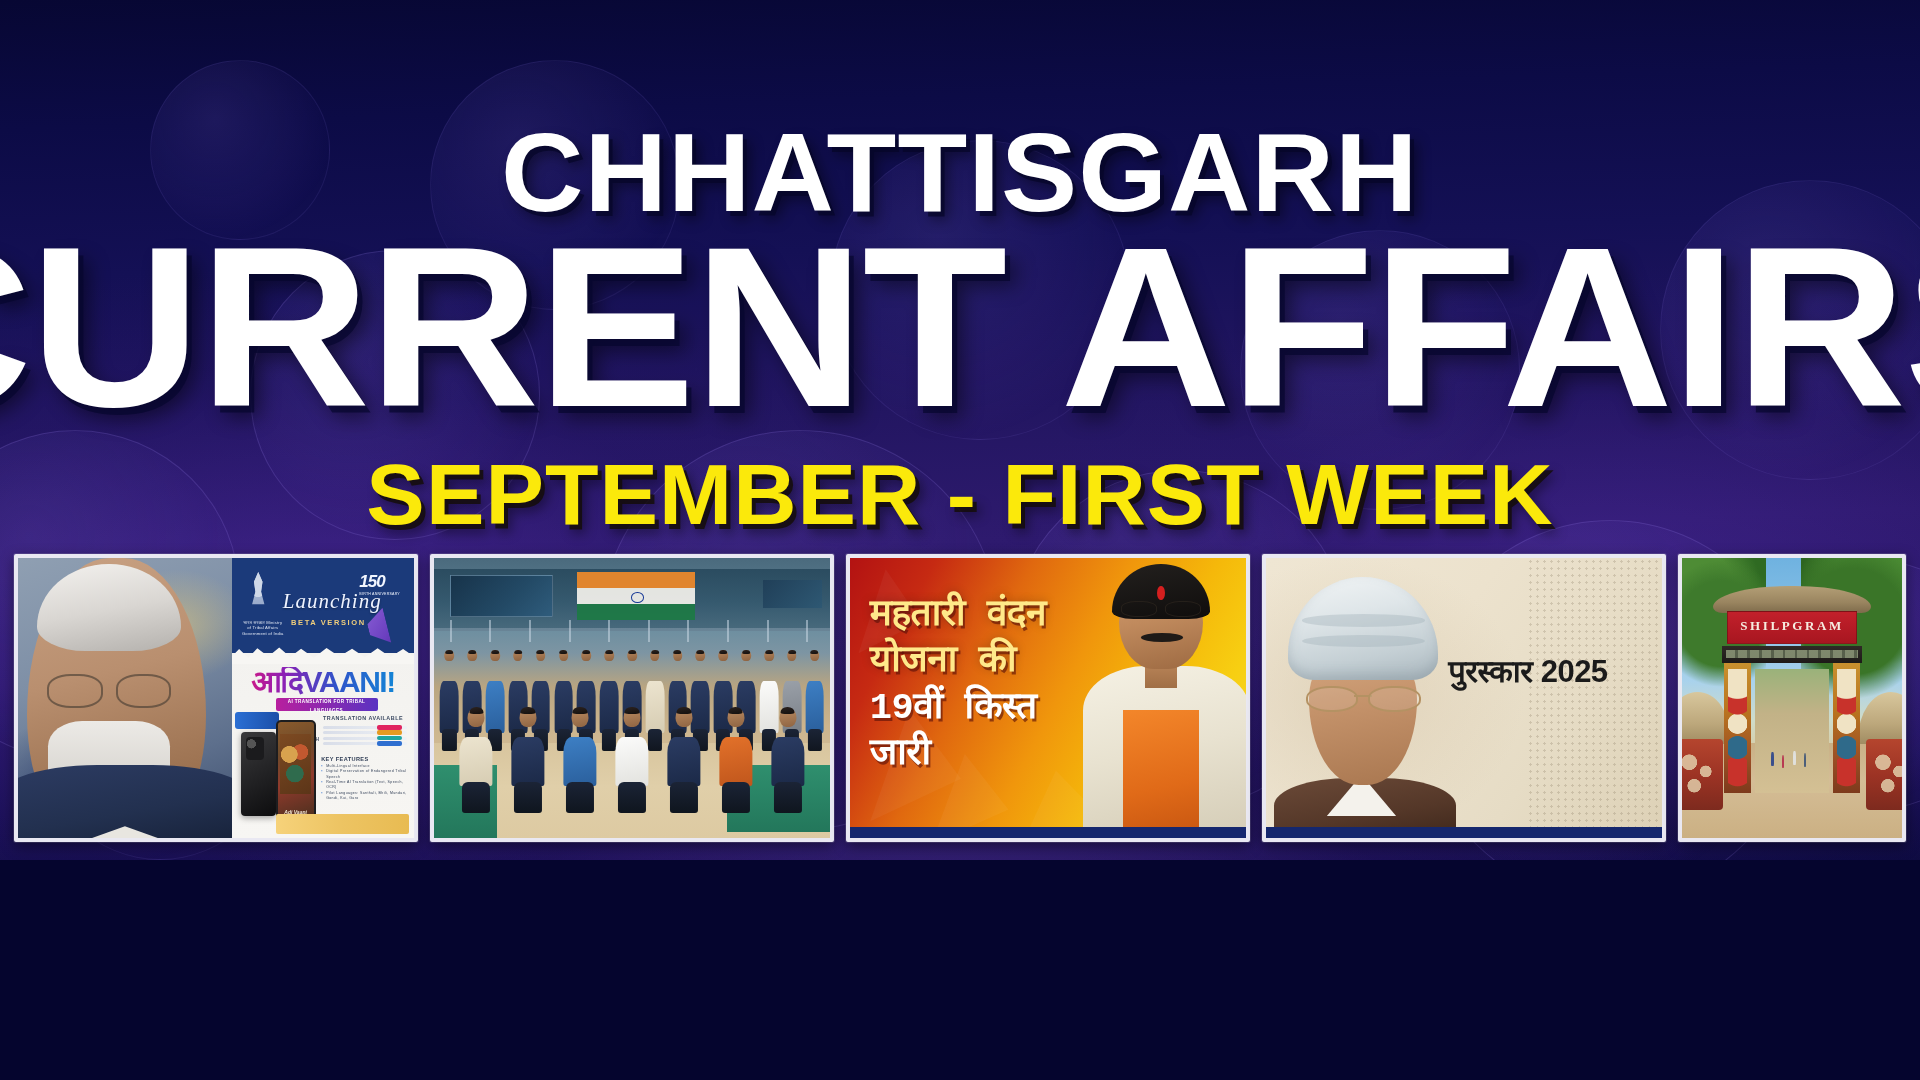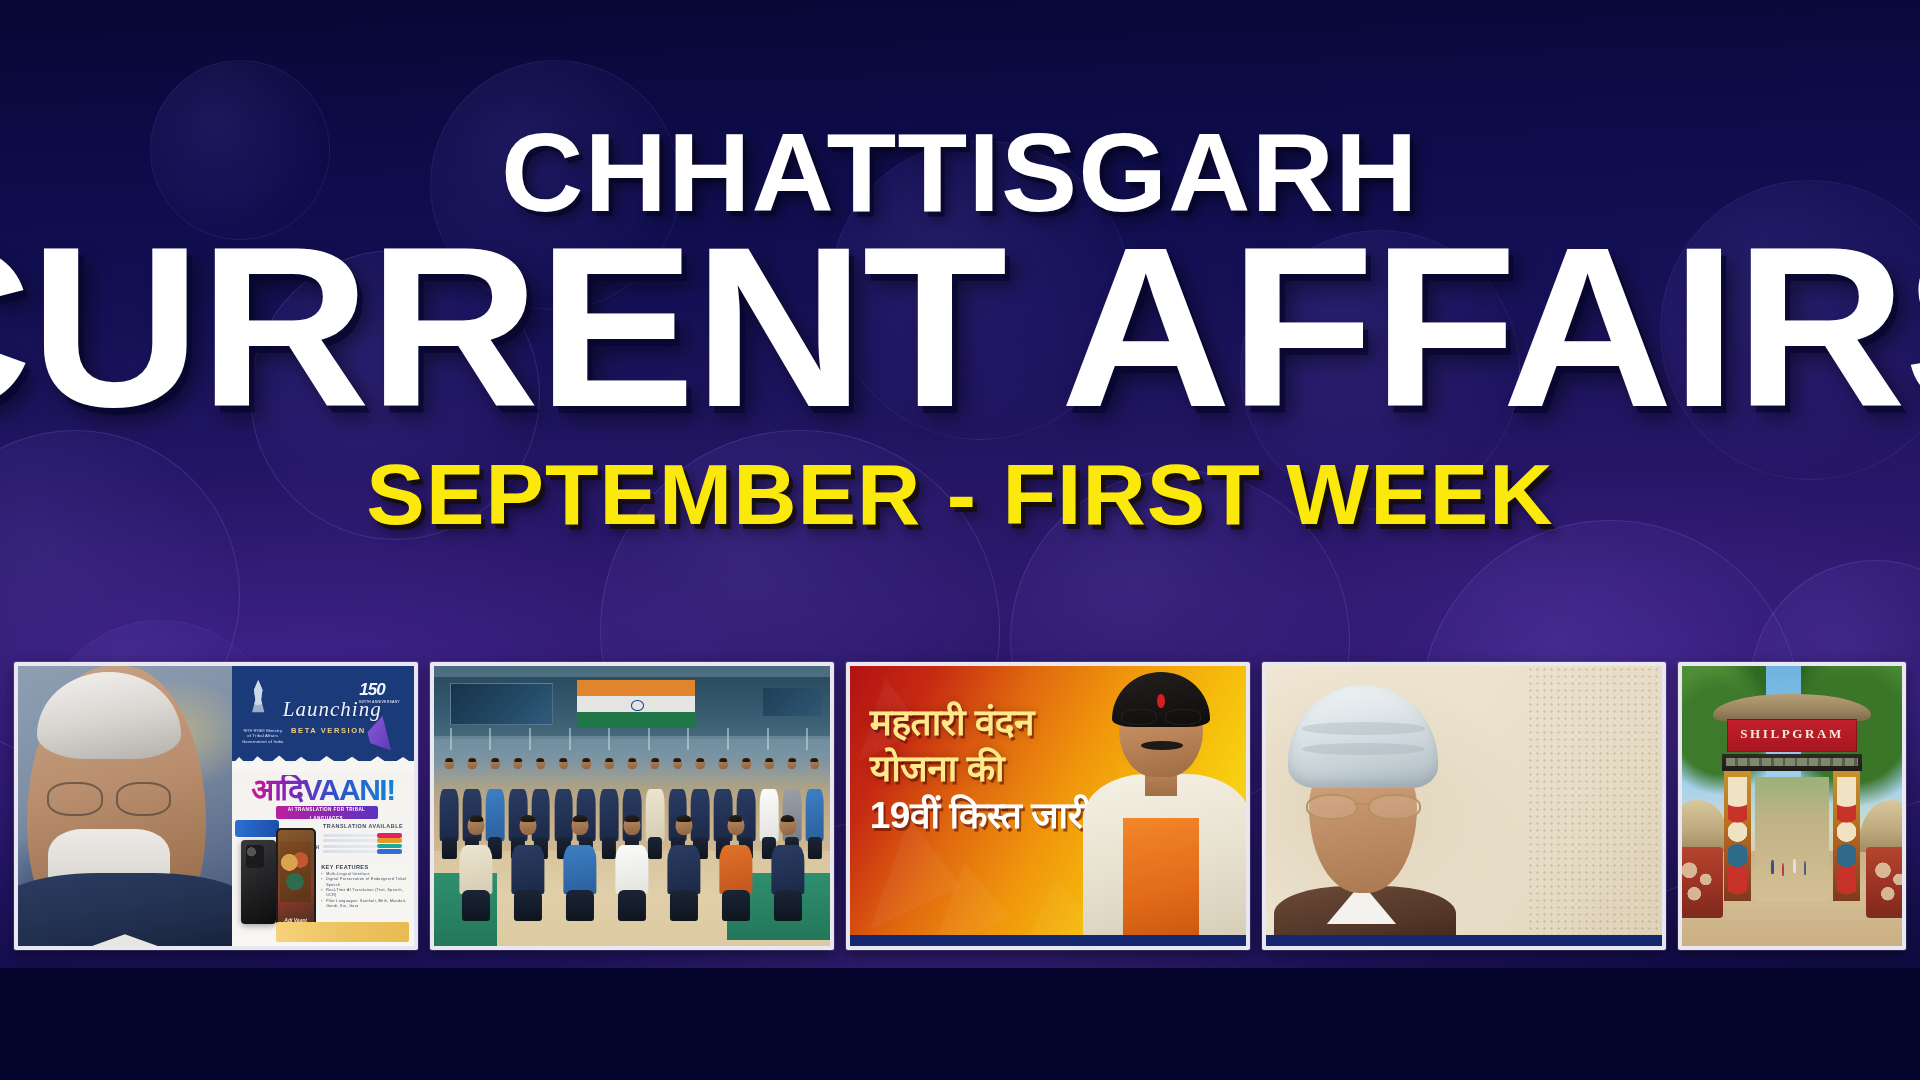--- a/index.html
+++ b/index.html
@@ -5,21 +5,21 @@
 <style>
   * { margin:0; padding:0; box-sizing:border-box; }
   html, body {
     width:1920px; height:1080px; overflow:hidden;
     font-family:"Liberation Sans", sans-serif;
     background:#05052e;
   }
 
   
   .canvas {
-    position:relative; width:1920px; height:968px; overflow:hidden;
+    position:relative; width:1920px; height:860px; overflow:hidden;
     background:
       radial-gradient(ellipse 1100px 620px at 50% 118%, rgba(120,70,200,0.55) 0%, rgba(60,30,130,0.25) 45%, rgba(0,0,0,0) 72%),
       radial-gradient(ellipse 900px 500px at 16% 74%, rgba(88,48,176,0.45) 0%, rgba(40,20,110,0.18) 50%, rgba(0,0,0,0) 75%),
       radial-gradient(ellipse 900px 500px at 84% 74%, rgba(88,48,176,0.40) 0%, rgba(40,20,110,0.16) 50%, rgba(0,0,0,0) 75%),
       linear-gradient(178deg, #070733 0%, #0c0b46 14%, #141055 30%, #231662 48%, #2e1a6e 62%, #2a1769 74%, #1b1157 88%, #0b0a3c 100%);
   }
 
   
   .bubbles { position:absolute; inset:0; pointer-events:none; }
   .bub {
@@ -389,20 +389,21 @@
   .mv-facets { position:absolute; inset:0; opacity:.30; }
   .mv-facets i {
     position:absolute; background:rgba(255,255,255,0.14);
     clip-path:polygon(50% 0,100% 62%,12% 100%);
   }
   .mv-text {
     position:absolute; left:5%; top:12%; width:58%;
     font-size:37px; font-weight:800; line-height:1.26;
     color:#ffe98a; letter-spacing:-.5px;
     text-shadow:2px 3px 0 rgba(90,16,8,.62), 0 0 10px rgba(0,0,0,.25);
+    font-family:Liberation Mono, monospace;
   }
   .mv-text .l3 { color:#ffffff; text-shadow:2px 3px 0 rgba(90,16,8,.62); }
   .mv-person { position:absolute; right:-2%; top:1%; width:46%; height:99%; }
   .mv-head {
     position:absolute; left:26%; top:4%; width:46%; aspect-ratio:1/1.16;
     border-radius:46% 46% 42% 42%/52% 52% 48% 48%;
     background:linear-gradient(168deg,#d6a075 0%,#c08a5d 48%,#9d6a42 100%);
   }
   .mv-hair {
     position:absolute; left:22%; top:1%; width:54%; height:20%;
@@ -858,20 +859,21 @@
           <div class="rk-coat"></div>
           <div class="rk-collar"></div>
           <div class="rk-face"></div>
           <div class="rk-turban"></div>
           <div class="rk-glasses">
               <span></span>
             </div>
         </div>
 
         <div class="rk-text">
+          <div>पुरस्कार 2025</div>
         </div>
         <div class="rk-bottom-bar"></div>
       </div>
     </div>
 
     <div class="thumb t5">
       <div class="tinner sg-sky">
         <div class="sg-tree-l"></div>
         <div class="sg-tree-r"></div>
         <div class="sg-ground"></div>

